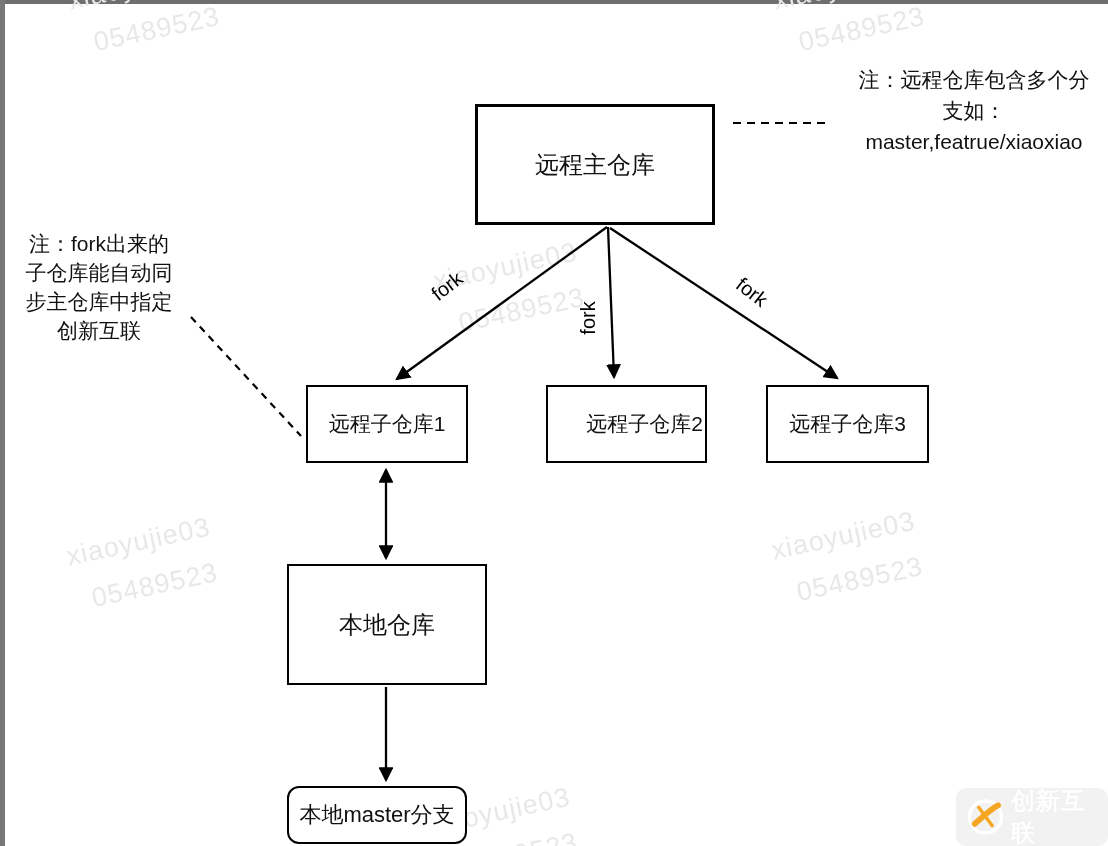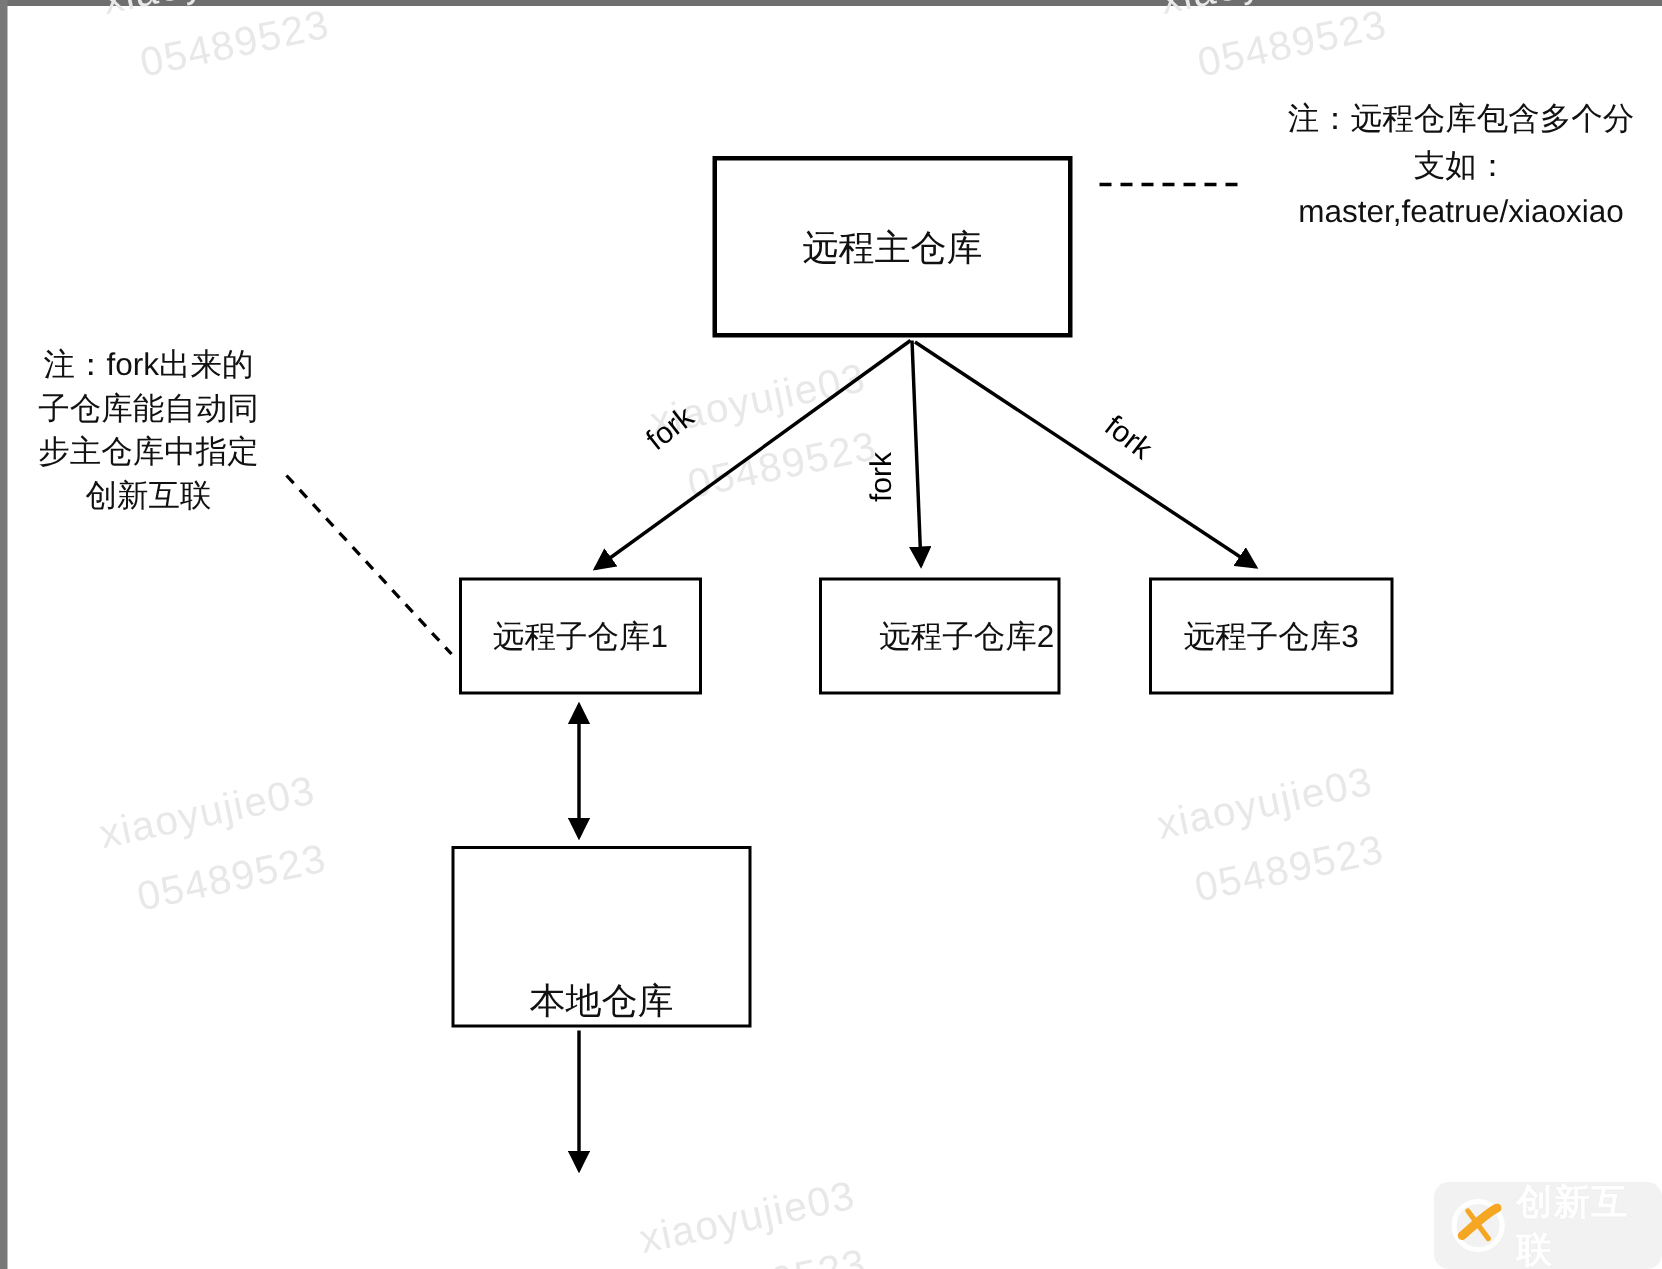--- a/index.html
+++ b/index.html
@@ -16,21 +16,21 @@
   
   .node {
     position:absolute; background:#fff; border:2px solid #000;
     display:flex; align-items:center; justify-content:center;
     text-align:center; box-sizing:border-box; z-index:3;
   }
   #node-remote-main { left:475px; top:104px; width:240px; height:121px; font-size:24px; border-width:3px; }
   #node-remote-sub1 { left:306px; top:385px; width:162px; height:78px;  font-size:21px; }
   #node-remote-sub2 { left:546px; top:385px; width:161px; height:78px;  font-size:21px;padding-left:36px; }
   #node-remote-sub3 { left:766px; top:385px; width:163px; height:78px;  font-size:21px; }
-  #node-local-repo  { left:301px; top:564px; width:200px; height:121px; font-size:24px;align-items:flex-end; }
+  #node-local-repo  { left:287px; top:564px; width:200px; height:121px; font-size:24px; }
   #node-local-master{ left:287px; top:786px; width:180px; height:58px;  font-size:22px; border-radius:12px; }
 
   
   .connectors { position:absolute; left:0; top:0; width:1108px; height:846px; z-index:2; }
 
   
   .fork-label {
     position:absolute; width:46px; height:24px; line-height:24px;
     font-size:20px; text-align:center; z-index:4; color:#000;
   }
@@ -122,20 +122,23 @@
   </div>
   <div class="node" id="node-remote-sub2">
     <span>远程子仓库2</span>
   </div>
   <div class="node" id="node-remote-sub3">
     <span>远程子仓库3</span>
   </div>
   <div class="node" id="node-local-repo">
     <span>本地仓库</span>
   </div>
+  <div class="node" id="node-local-master">
+    <span>本地master分支</span>
+  </div>
 
   <div class="fork-label" id="fork-label-1">fork</div>
   <div class="fork-label" id="fork-label-2">fork</div>
   <div class="fork-label" id="fork-label-3">fork</div>
 
   <div class="note" id="note-right">
     <div>注：远程仓库包含多个分</div>
     <div>支如：</div>
     <div>master,featrue/xiaoxiao</div>
   </div>

